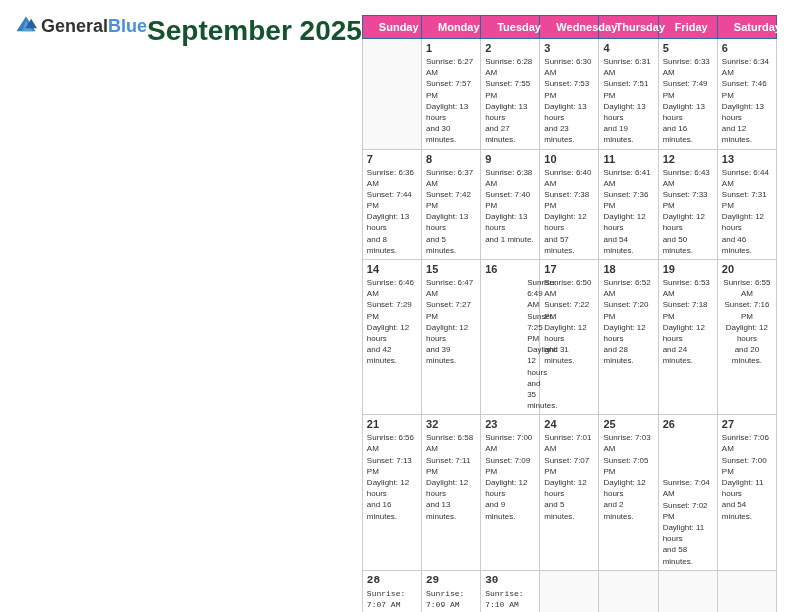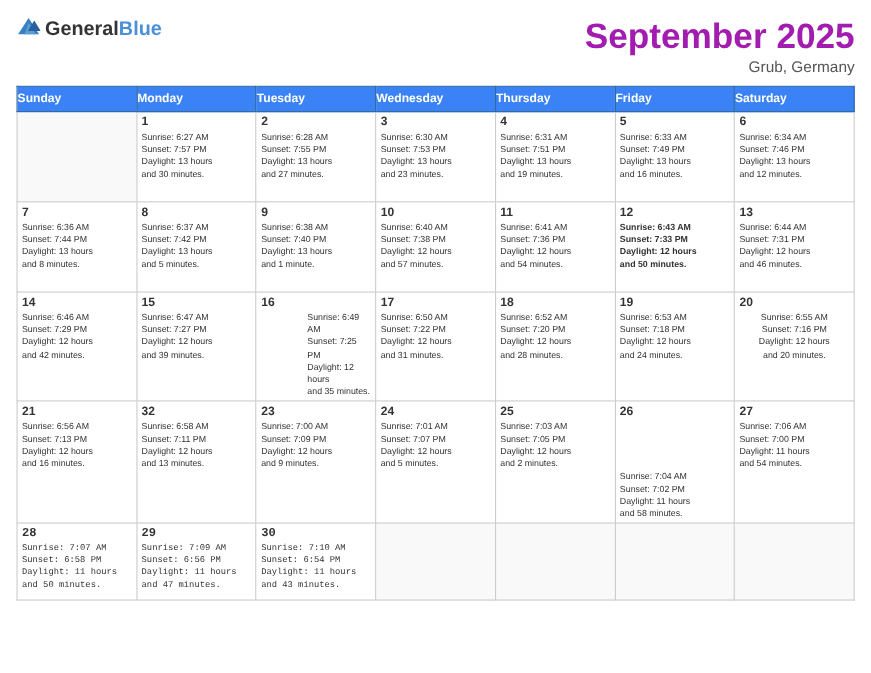--- a/index.html
+++ b/index.html
@@ -8,21 +8,21 @@
       height: 612px;
       background: #fff;
       font-family: Arial, sans-serif;
       overflow: hidden;
     }
     .page {
       width: 792px;
       height: 444px;
       padding: 15px;
       display: flex;
-      flex-direction: column;
+      flex-direction: row;
     }
     .header {
       display: flex;
       justify-content: space-between;
       align-items: flex-start;
       margin-bottom: 10px;
     }
     .logo {
       display: flex;
       align-items: center;
@@ -39,41 +39,41 @@
       color: #4a90d9;
     }
     .logo-icon {
       width: 22px;
       height: 22px;
     }
     .title-section {
       text-align: right;
     }
     .month-title {
-      font-size: 32px;
-      font-weight: bold;
-      color: #a21caf;
+      font-size: 28px;
+      font-weight: bold;
+      color: #14532d;
     }
     .location {
       font-size: 14px;
       color: #555;
     }
     .calendar {
       flex: 1;
       border: 1px solid #ccc;
       border-collapse: collapse;
       width: 100%;
       table-layout: fixed;
     }
     .calendar th {
-      background-color: #3b82f6;
+      background-color: #ec4899;
       color: white;
       font-size: 11px;
       font-weight: bold;
-      padding: 5px 0;
+      padding: 5px 16px;
       text-align: left;
       border: 1px solid #2d6aa0;
     }
     .calendar td {
       vertical-align: top;
       border: 1px solid #ccc;
       padding: 3px 4px;
       font-size: 8.5px;
       color: #333;
       height: 82px;
@@ -107,21 +107,20 @@
         <polygon points="15,2 28,22 2,22" fill="#3a7fc1"></polygon>
         <polygon points="15,8 24,22 10,22" fill="#5a9fd4"></polygon>
         <polygon points="22,5 30,18 14,18" fill="#2a5fa0"></polygon>
       </svg>
       <div>
         <span class="logo-text-general">General</span><span class="logo-text-blue">Blue</span>
       </div>
     </div>
     <div class="title-section">
       <div class="month-title">September 2025</div>
-      <div class="location">Grub, Germany</div>
     </div>
   </div>
 
   <table class="calendar">
     <thead>
       <tr>
         <th>Sunday</th>
         <th>Monday</th>
         <th>Tuesday</th>
         <th>Wednesday</th>
@@ -207,21 +206,21 @@
           </td>
           <td>
             <div class="day-number">11</div>
             <div class="day-info" style="white-space: pre-line;">Sunrise: 6:41 AM
 Sunset: 7:36 PM
 Daylight: 12 hours
 and 54 minutes.</div>
           </td>
           <td>
             <div class="day-number">12</div>
-            <div class="day-info" style="white-space: pre-line; font-weight: bold;">Sunrise: 6:43 AM
+            <div class="day-info" style="white-space: pre-line;">Sunrise: 6:43 AM
 Sunset: 7:33 PM
 Daylight: 12 hours
 and 50 minutes.</div>
           </td>
           <td>
             <div class="day-number">13</div>
             <div class="day-info" style="white-space: pre-line;">Sunrise: 6:44 AM
 Sunset: 7:31 PM
 Daylight: 12 hours
 and 46 minutes.</div>

